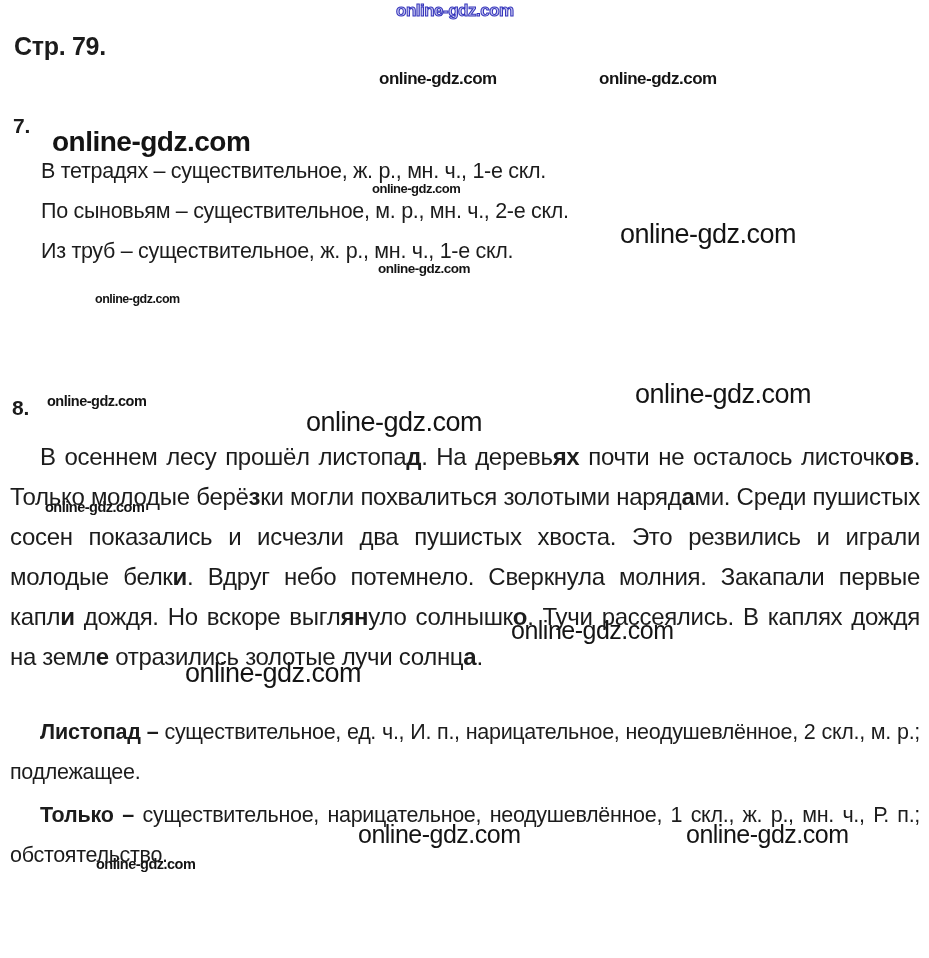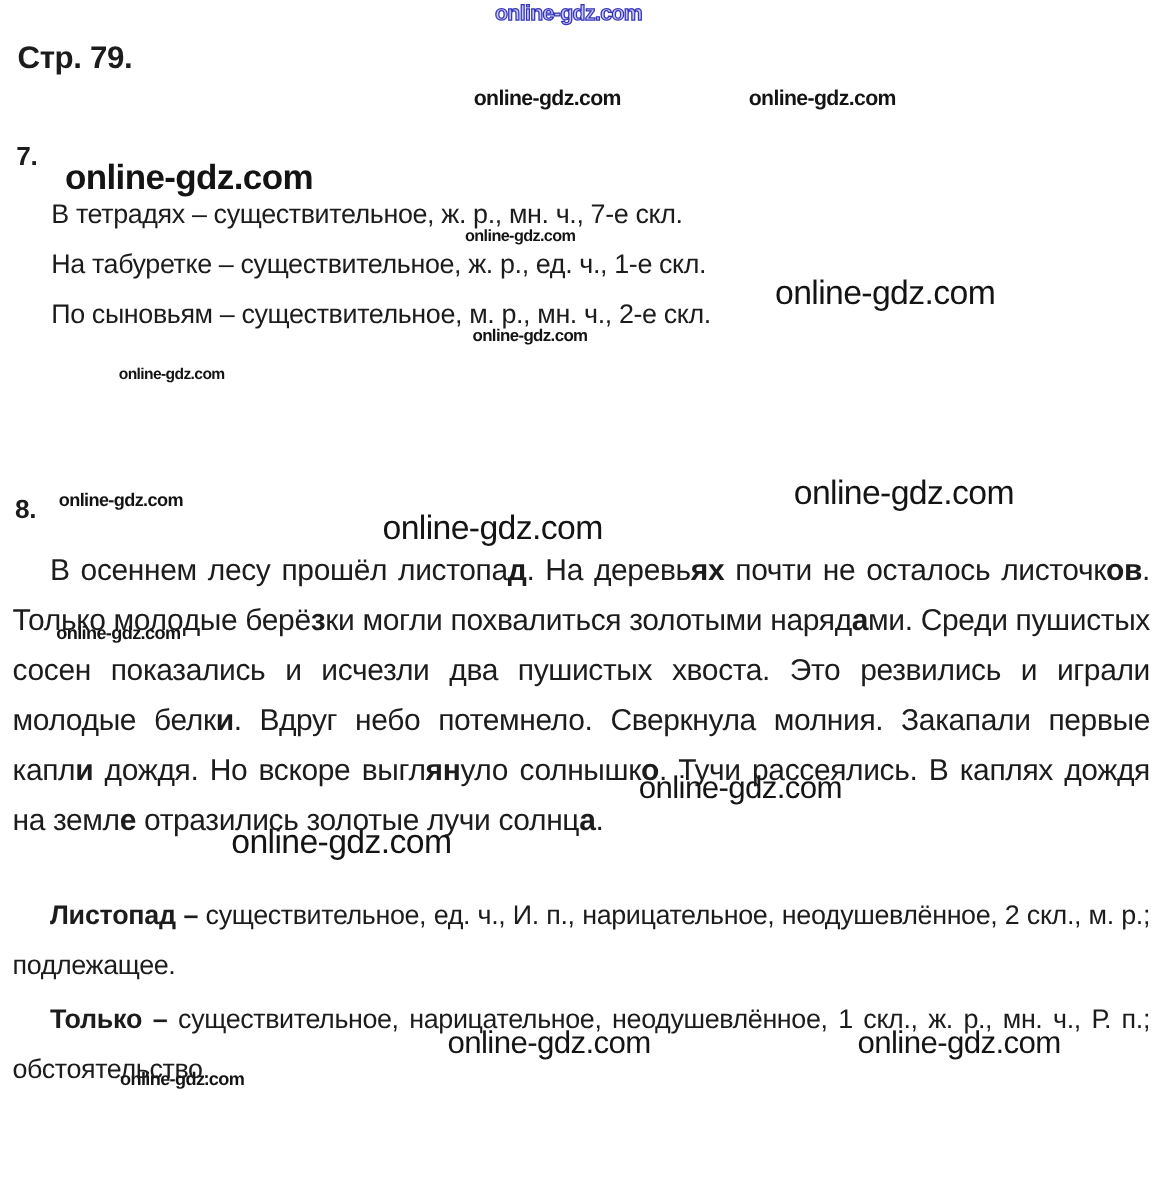--- a/index.html
+++ b/index.html
@@ -97,23 +97,23 @@
   <span class="wm wm-r wm13">online-gdz.com</span>
   <span class="wm wm-r wm14">online-gdz.com</span>
   <span class="wm wm-r wm15">online-gdz.com</span>
   <span class="wm wm-r wm16">online-gdz.com</span>
   <span class="wm wm-b wm17">online-gdz.com</span>
 
   <div class="page-label">Стр. 79.</div>
 
   <div class="task-number task7-number">7.</div>
   <div class="task7-list">
-    <div class="task7-item">В тетрадях – существительное, ж. р., мн. ч., 7-е скл.</div>
-    <div class="task7-item">На табуретке – существительное, ж. р., ед. ч., 1-е скл.</div>
+    <div class="task7-item">В тетрадях – существительное, ж. р., мн. ч., 1-е скл.</div>
     <div class="task7-item">По сыновьям – существительное, м. р., мн. ч., 2-е скл.</div>
+    <div class="task7-item">Из труб – существительное, ж. р., мн. ч., 1-е скл.</div>
   </div>
 
   <div class="task-number task8-number">8.</div>
   <div class="task8-paragraph"><span>В осеннем лесу прошёл листопа</span><b>д</b><span>. На деревь</span><b>ях</b><span> почти не осталось листочк</span><b>ов</b><span>. Только молодые берё</span><b>з</b><span>ки могли похвалиться золотыми наряд</span><b>а</b><span>ми. Среди пушистых сосен показались и исчезли два пушистых хвоста. Это резвились и играли молодые белк</span><b>и</b><span>. Вдруг небо потемнело. Сверкнула молния. Закапали первые капл</span><b>и</b><span> дождя. Но вскоре выгл</span><b>ян</b><span>уло солнышк</span><b>о</b><span>. Тучи рассеялись. В каплях дождя на земл</span><b>е</b><span> отразились золотые лучи солнц</span><b>а</b><span>.</span></div>
 
   <div class="analysis">
     <p>
       <b>Листопад –</b><span> существительное, ед. ч., И. п., нарицательное, неодушевлённое, 2 скл., м. р.; подлежащее.</span>
     </p>
     <p>

